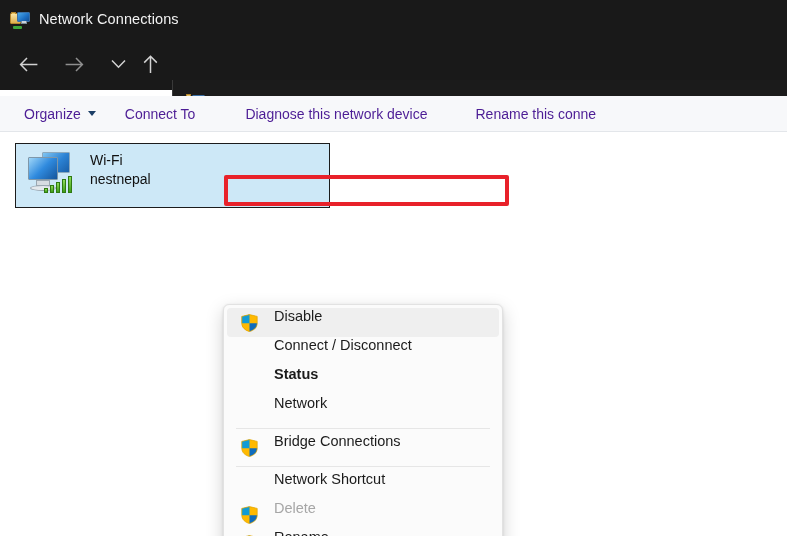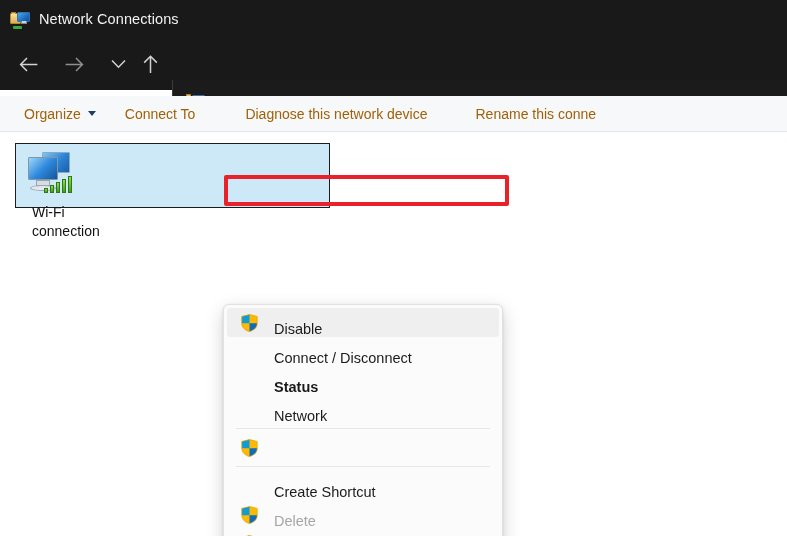--- a/index.html
+++ b/index.html
@@ -143,21 +143,21 @@
     left: 0; top: 96px;
     width: 787px; height: 36px;
     background: #f7f8fa;
     border-bottom: 1px solid #e3e6ea;
     box-sizing: border-box;
     display: flex;
     align-items: center;
     overflow: hidden;
   }
   .tb-item {
-    color: #a16207;
+    color: #4c1d95;
     font-size: 14px;
     white-space: nowrap;
     padding: 0 6px;
     display: flex;
     align-items: center;
   }
   .tb-caret {
     display: inline-block;
     margin-left: 7px;
     width: 0; height: 0;
@@ -178,21 +178,20 @@
   .conn-tile {
     position: absolute;
     left: 15px; top: 11px;
     width: 315px; height: 65px;
     background: #cde8f7;
     border: 1px solid #1c1c1c;
     box-sizing: border-box;
     display: flex;
     align-items: flex-start;
     padding: 5px 0 0 6px;
-    flex-direction: column;
   }
   .adapter-icon {
     position: relative;
     width: 58px; height: 52px;
     flex: 0 0 auto;
   }
   .adapter-icon .mon-back {
     position: absolute;
     left: 20px; top: 3px;
     width: 28px; height: 21px;
@@ -267,21 +266,21 @@
     border: 1px solid #e2e2e2;
     border-radius: 6px;
     box-shadow: 0 6px 18px rgba(0,0,0,.18), 0 1px 3px rgba(0,0,0,.12);
     padding: 3px 0 4px 0;
     box-sizing: border-box;
   }
   .ctx-item {
     position: relative;
     height: 29px;
     display: flex;
-    align-items: flex-end;
+    align-items: flex-start;
     padding-left: 18px;
     margin: 0 3px;
     border-radius: 4px;
     box-sizing: border-box;
   }
   .ctx-item.highlight {
     background: #efefef;
   }
   .ctx-label {
     font-size: 14.5px;
@@ -394,21 +393,21 @@
       <span class="bars">
           <i></i>
           <i></i>
           <i></i>
           <i></i>
           <i></i>
         </span>
     </span>
     <span class="conn-text">
       <div>Wi-Fi</div>
-      <div>connection</div>
+      <div>nestnepal</div>
     </span>
   </div>
 
   <div class="ctx-menu">
 
     <div class="ctx-item highlight">
       <span class="shield">
         <svg width="17" height="18" viewBox="0 0 17 18">
           <path d="M8.5 0.6 L16.2 2.4 V9.2 C16.2 13.6 12.8 16.3 8.5 17.6 C4.2 16.3 0.8 13.6 0.8 9.2 V2.4 Z" fill="#ffb900"></path>
           <path d="M8.5 0.6 L0.8 2.4 V9.2 C0.8 13.6 4.2 16.3 8.5 17.6 Z" fill="#ffb900"></path>
@@ -436,26 +435,27 @@
 
     <div class="ctx-item">
       <span class="shield">
         <svg width="17" height="18" viewBox="0 0 17 18">
           <path d="M8.5 0.6 L16.2 2.4 V9.2 C16.2 13.6 12.8 16.3 8.5 17.6 C4.2 16.3 0.8 13.6 0.8 9.2 V2.4 Z" fill="#ffb900"></path>
           <path d="M8.5 0.6 L0.8 2.4 V9.2 H8.5 Z" fill="#0f9bd7"></path>
           <path d="M8.5 9.2 H16.2 C16.2 13.6 12.8 16.3 8.5 17.6 Z" fill="#0f6cbd"></path>
           <path d="M8.5 0.6 L16.2 2.4 V9.2 C16.2 13.6 12.8 16.3 8.5 17.6 C4.2 16.3 0.8 13.6 0.8 9.2 V2.4 Z" fill="none" stroke="#e0a300" stroke-width="0.7"></path>
         </svg>
       </span>
+      <span class="ctx-label">Bridge Connections</span>
     </div>
 
     <div class="ctx-sep"></div>
 
     <div class="ctx-item">
-      <span class="ctx-label">Create Shortcut</span>
+      <span class="ctx-label">Network Shortcut</span>
     </div>
 
     <div class="ctx-item disabled">
       <span class="shield">
         <svg width="17" height="18" viewBox="0 0 17 18">
           <path d="M8.5 0.6 L16.2 2.4 V9.2 C16.2 13.6 12.8 16.3 8.5 17.6 C4.2 16.3 0.8 13.6 0.8 9.2 V2.4 Z" fill="#ffb900"></path>
           <path d="M8.5 0.6 L0.8 2.4 V9.2 H8.5 Z" fill="#0f9bd7"></path>
           <path d="M8.5 9.2 H16.2 C16.2 13.6 12.8 16.3 8.5 17.6 Z" fill="#0f6cbd"></path>
           <path d="M8.5 0.6 L16.2 2.4 V9.2 C16.2 13.6 12.8 16.3 8.5 17.6 C4.2 16.3 0.8 13.6 0.8 9.2 V2.4 Z" fill="none" stroke="#e0a300" stroke-width="0.7"></path>
         </svg>

